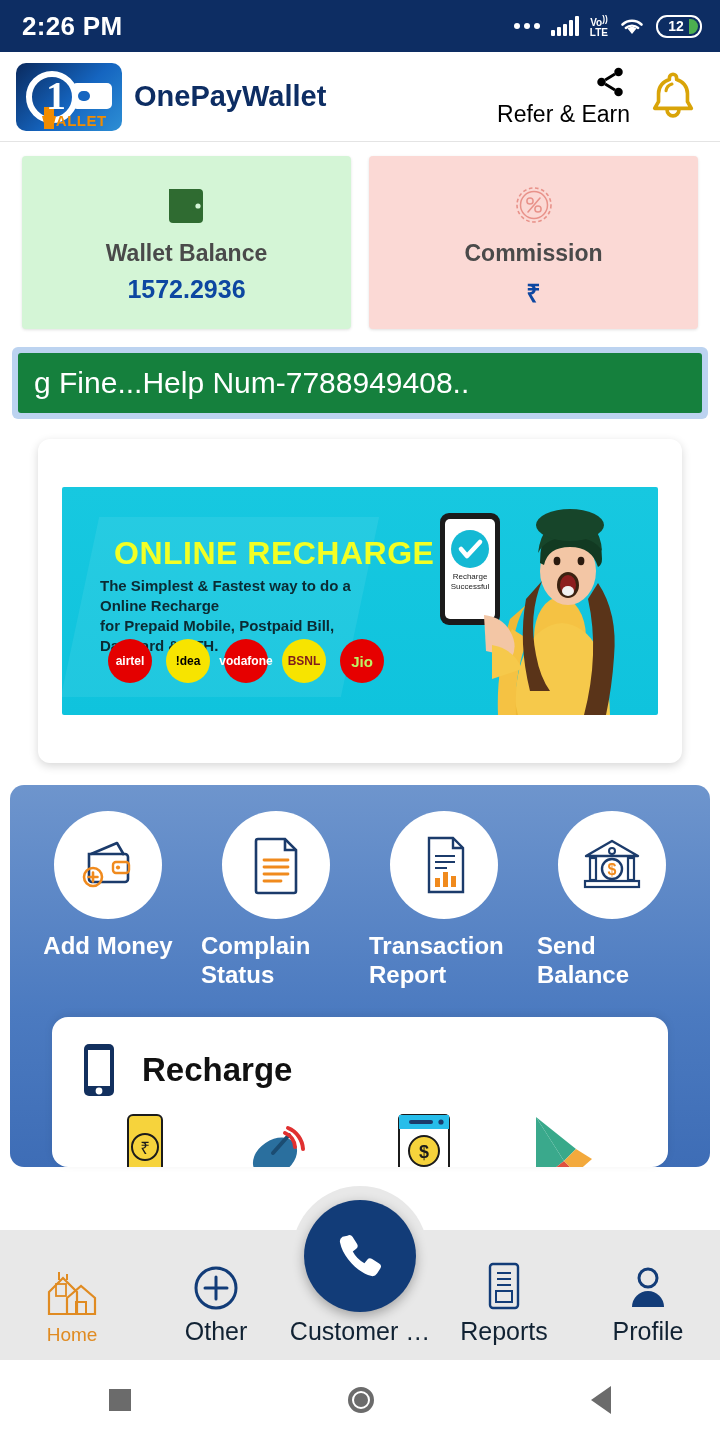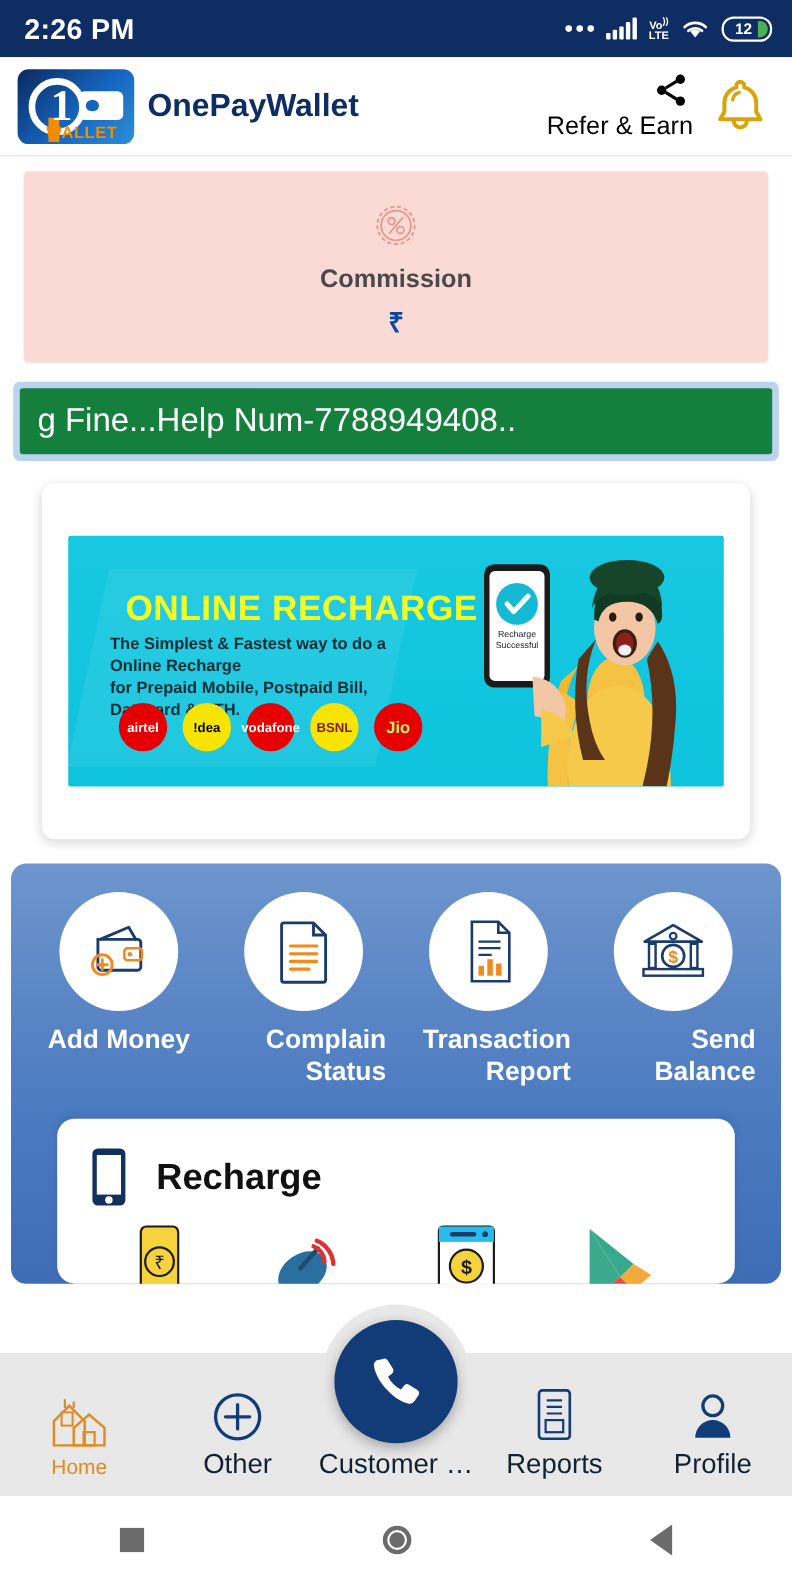--- a/index.html
+++ b/index.html
@@ -144,21 +144,21 @@
     background:linear-gradient(180deg,#6e95cd 0%,#4b7ac0 60%,#3e6db6 100%);
     position:relative;
   }
   .quick{ display:flex; justify-content:space-around; }
   .qitem{ display:flex;flex-direction:column;align-items:center;width:150px; }
   .qcircle{
     width:108px;height:108px;border-radius:50%;background:#fff;
     display:flex;align-items:center;justify-content:center;
   }
   .qlabel{
-    margin-top:12px;color:#fff;font-size:24px;font-weight:bold;text-align:right;
+    margin-top:12px;color:#fff;font-size:24px;font-weight:bold;text-align:left;
     line-height:29px;
   }
 
   
   .recharge-card{
     margin:28px 28px 0;background:#fff;border-radius:16px;
     padding:24px 28px 0;box-shadow:0 -2px 8px rgba(0,0,0,.08);
     height:150px;overflow:hidden;
   }
   .rech-head{ display:flex;align-items:center;gap:24px; }
@@ -249,20 +249,32 @@
     <span class="refer-label">Refer &amp; Earn</span>
   </div>
   <svg class="bell" viewBox="0 0 24 24">
     <path d="M12 3.2 a1.4 1.4 0 0 1 1.4 1.4 v.6 a5.6 5.6 0 0 1 4.2 5.4 v3.2 l1.5 2.6 H4.9 l1.5-2.6 v-3.2 a5.6 5.6 0 0 1 4.2-5.4 v-.6 A1.4 1.4 0 0 1 12 3.2 Z" fill="none" stroke="#d9a408" stroke-width="1.4" stroke-linejoin="round"></path>
     <path d="M9.7 17 a2.3 2.3 0 0 0 4.6 0" fill="none" stroke="#d9a408" stroke-width="1.4"></path>
     <path d="M9.3 9.6 a3.2 3.2 0 0 1 2.3-2.6" fill="none" stroke="#d9a408" stroke-width="1.2" stroke-linecap="round"></path>
   </svg>
 </div>
 
 <div class="cards">
+  <div class="card green">
+    <div class="card-icon">
+      <svg width="48" height="44" viewBox="0 0 48 44">
+        <path d="M6 6 h30 a4 4 0 0 1 4 4 v26 a4 4 0 0 1-4 4 H10 a4 4 0 0 1-4-4 Z" fill="#2f6b31"></path>
+        <rect x="6" y="6" width="32" height="6" rx="3" fill="#2f6b31"></rect>
+        <path d="M40 18 h-8 a5 5 0 0 0 0 10 h8 Z" fill="#2f6b31"></path>
+        <circle cx="35" cy="23" r="2.6" fill="#d4f5d6"></circle>
+      </svg>
+    </div>
+    <div class="card-label">Wallet Balance</div>
+    <div class="card-value">1572.2936</div>
+  </div>
   <div class="card red">
     <div class="card-icon">
       <svg width="50" height="50" viewBox="0 0 50 50">
         <circle cx="25" cy="25" r="17" fill="none" stroke="#e8928a" stroke-width="1.6" stroke-dasharray="3.6 2.6"></circle>
         <circle cx="25" cy="25" r="13.5" fill="none" stroke="#e8928a" stroke-width="1.5"></circle>
         <circle cx="21" cy="21" r="3.1" fill="none" stroke="#e8928a" stroke-width="1.5"></circle>
         <circle cx="29" cy="29" r="3.1" fill="none" stroke="#e8928a" stroke-width="1.5"></circle>
         <path d="M31 18 L19 32" stroke="#e8928a" stroke-width="1.6" stroke-linecap="round"></path>
       </svg>
     </div>

